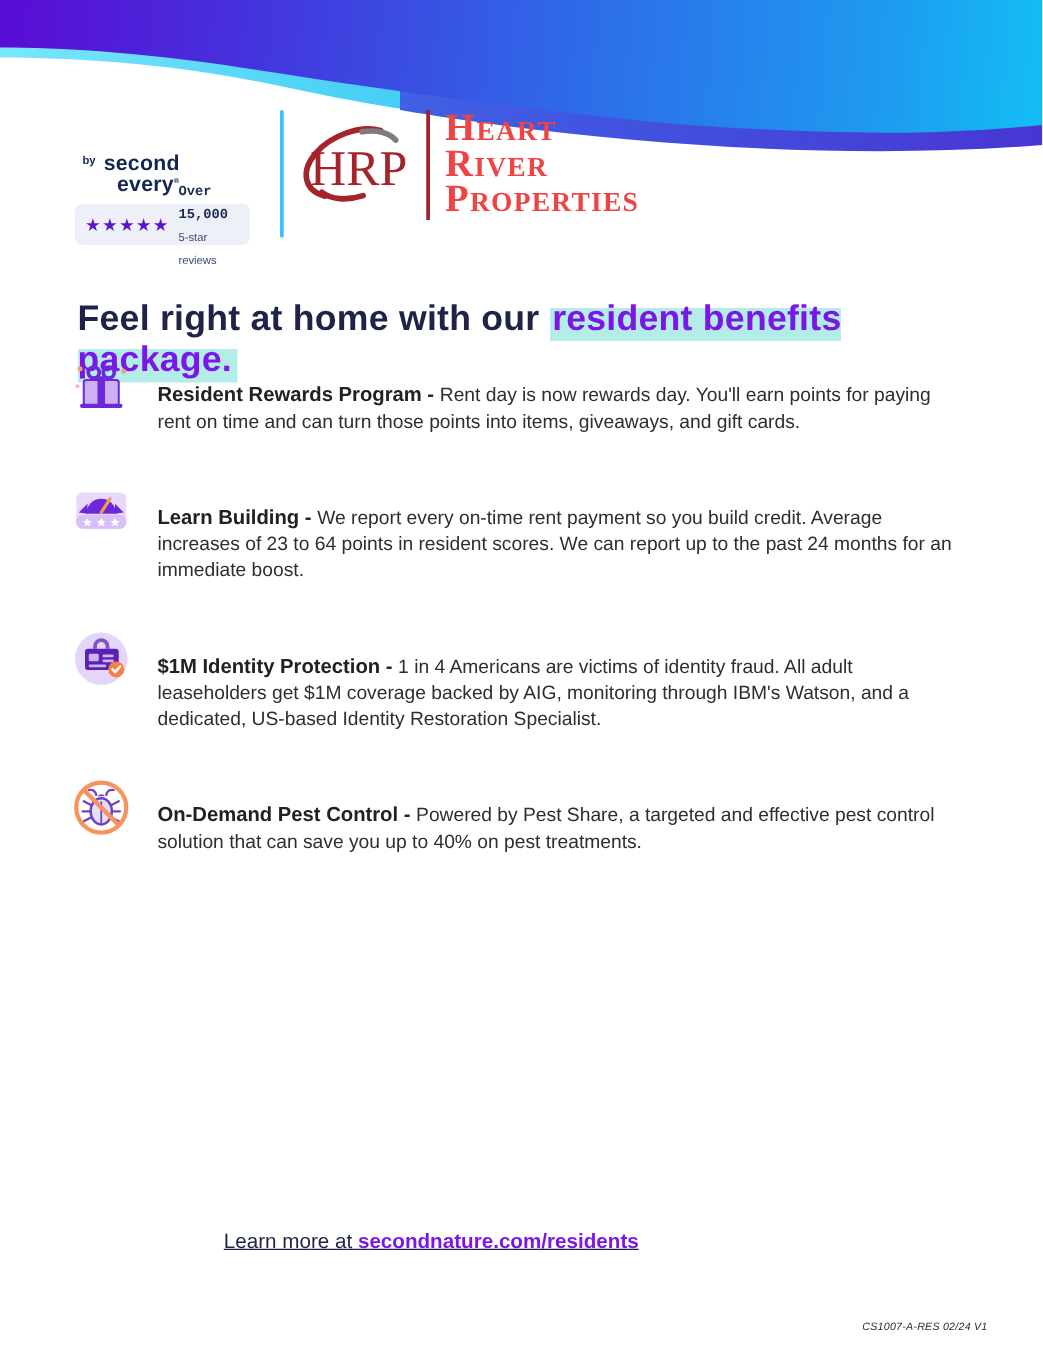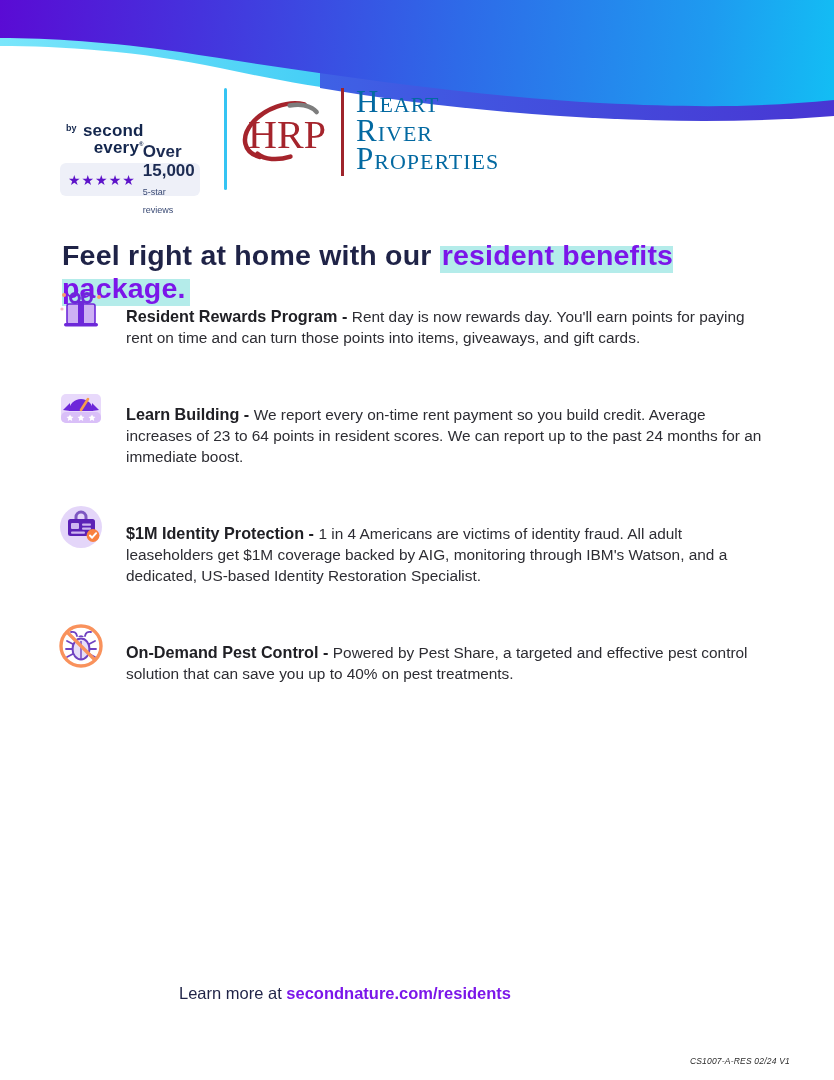--- a/index.html
+++ b/index.html
@@ -19,39 +19,39 @@
   .rbp-text{position:absolute;left:0;top:0;width:68px;height:66px;display:flex;align-items:center;justify-content:center;color:#fff;font-weight:bold;font-size:21px;letter-spacing:.5px;}
   .rbp-text sup{font-size:6px;margin-left:1px;}
   .sn-lockup{margin-left:6px;color:#13264d;line-height:1;margin-top:32px;}
   .sn-by{font-size:9px;font-weight:600;vertical-align:top;display:inline-block;margin-top:2px;}
   .sn-stack{display:inline-block;text-align:right;font-weight:800;font-size:17px;letter-spacing:.2px;margin-left:2px;}
   .sn-stack .l2 sup{font-size:6px;}
   
   .reviews{margin-top:5px;width:140px;height:33px;background:#eef0f8;border-radius:6px;display:flex;align-items:center;padding:0 8px;box-sizing:border-box;}
   .stars{color:#5d13c9;font-size:14px;letter-spacing:1px;line-height:1;white-space:nowrap;}
   .reviews-text{margin-left:7px;color:#1c2b52;line-height:1.15;}
-  .reviews-line1{font-size:17px;font-weight:700;}
+  .reviews-line1{font-size:11px;font-weight:700;font-family:Liberation Mono, monospace;}
   .reviews-line2{font-size:9px;color:#3a4a74;}
   .v-divider{width:3px;height:102px;background:#35c4f3;margin:0 12px 0 14px;border-radius:2px;}
   
   .hrp-lockup{display:flex;align-items:flex-start;}
   .hrp-mono{width:96px;height:96px;}
   .hrp-red-divider{width:3px;height:88px;background:#9e242b;margin:0 12px 0 6px;}
-  .hrp-name{font-family:"Liberation Serif",serif;font-variant:small-caps;color:#0369a1;font-size:31px;line-height:.92;letter-spacing:1px;font-weight:400;}
+  .hrp-name{font-family:"Liberation Serif",serif;font-variant:small-caps;color:#ef4444;font-size:31px;line-height:.92;letter-spacing:1px;font-weight:700;}
   
   .headline{position:absolute;top:239px;left:62px;width:730px;font-size:28.5px;letter-spacing:.2px;color:#1f2347;font-weight:600;}
   .headline .hl{color:#7b16e9;font-weight:800;background:linear-gradient(to bottom,transparent 22%,#b4ecea 22%);padding:0 4px 2px 2px;}
   
   .features{position:absolute;top:287px;left:58px;width:726px;}
   .feature-row{display:flex;align-items:flex-start;margin-bottom:20.5px;}
   .feature-icon{flex:0 0 46px;width:46px;height:46px;margin-right:6px;}
   .feature-text{margin:16px;padding-top:2px;font-size:15.4px;line-height:1.37;color:#2d2d33;width:672px;}
   .feature-title{font-weight:700;color:#202025;font-size:16.2px;}
   
-  .footer{position:absolute;top:984px;left:0;width:690px;text-align:center;font-size:16.5px;color:#1f2347;font-weight:500;}
+  .footer{position:absolute;top:984px;left:0;width:690px;text-align:center;font-size:16.5px;color:#1f2347;font-weight:500;text-decoration:underline;}
   .footer .link{color:#7b16e9;font-weight:800;}
   .doc-code{position:absolute;top:1056px;right:44px;font-size:8.5px;color:#2c2c2c;letter-spacing:.2px;font-style:italic;}
 </style>
 </head>
 <body>
 
 <div class="page">
 
   <div class="wave-wrap">
     <svg width="834" height="180" viewBox="0 0 834 180">

